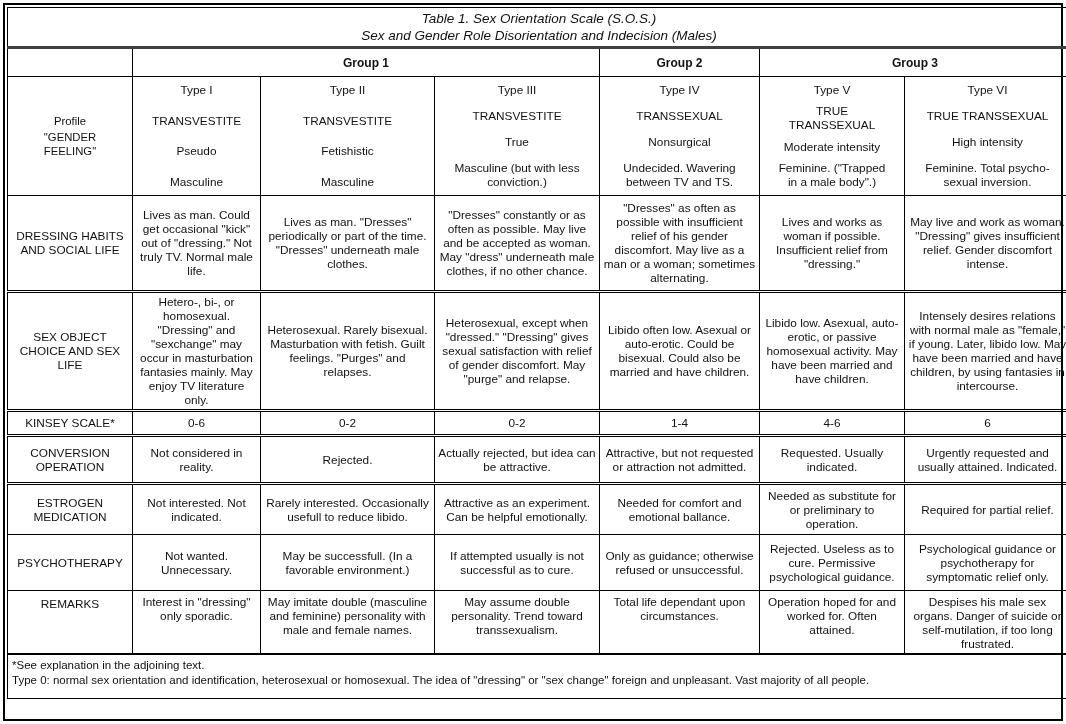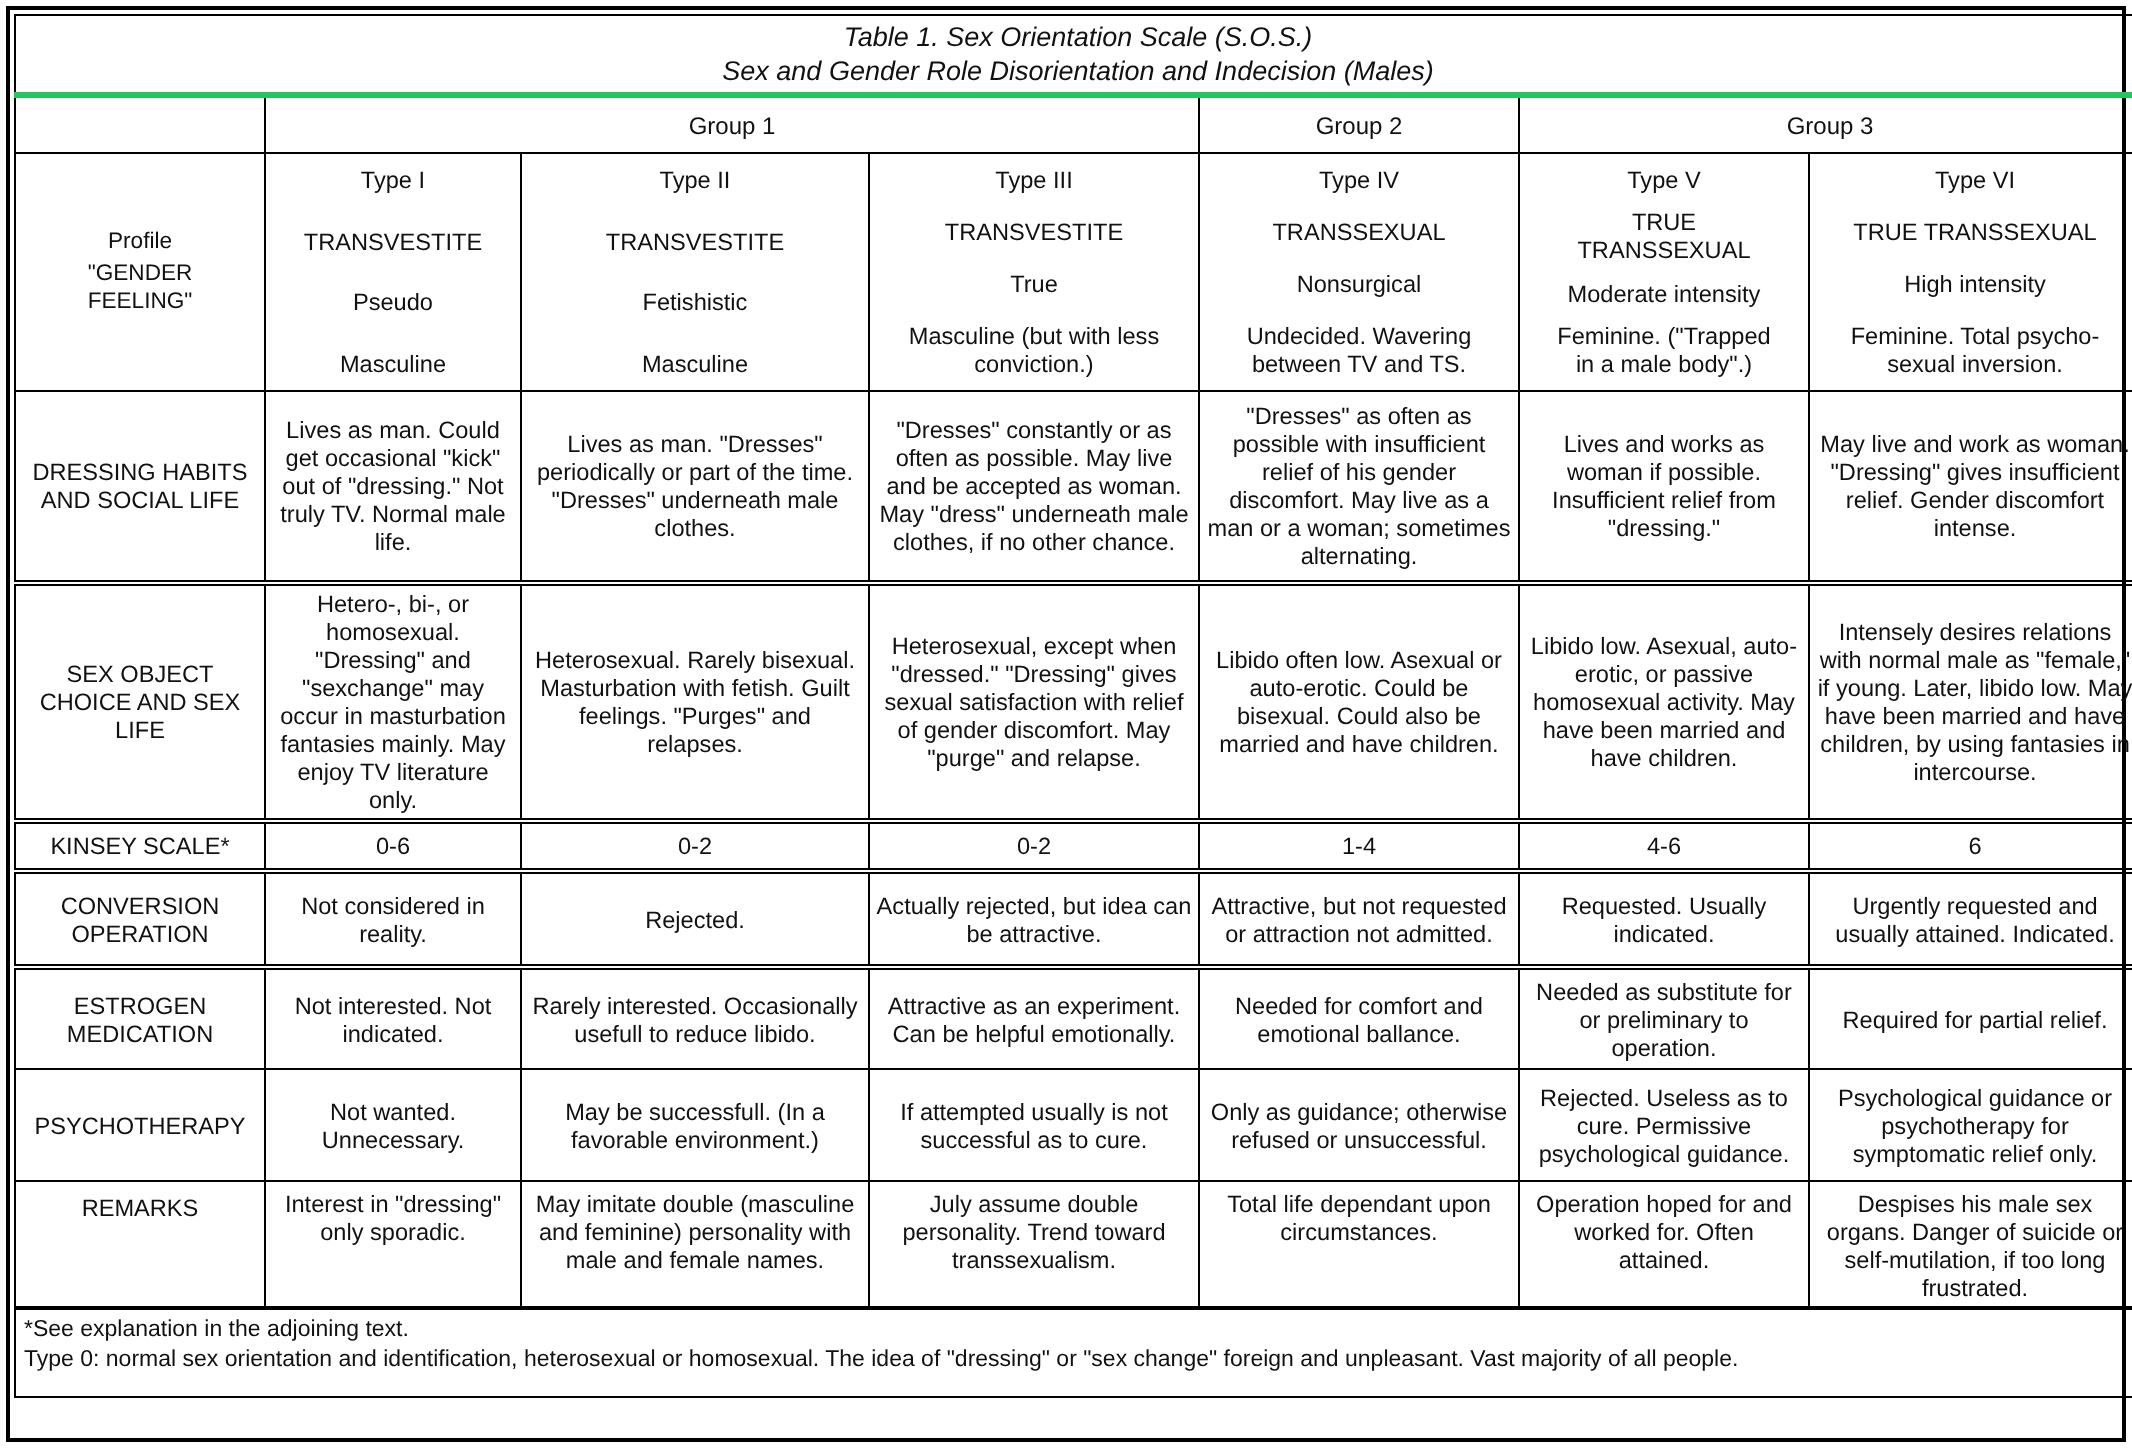--- a/index.html
+++ b/index.html
@@ -33,21 +33,21 @@
   col.c-1 {width:128px;}
   col.c-2 {width:174px;}
   col.c-3 {width:165px;}
   col.c-4 {width:160px;}
   col.c-5 {width:145px;}
   col.c-6 {width:166px;}
 
   .title-cell { padding:4px 2px; }
   .title-line { font-weight:normal; font-style:italic; font-size:13.5px; line-height:17px; }
 
-  tr.group-row td { border-top:3px solid #22c55e; font-weight:normal; font-size:12px; height:29px; }
+  tr.group-row td { border-top:3px solid #404040; font-weight:bold; font-size:12px; height:29px; }
 
   tr.profile-row td { height:118px; padding:6px 13px; }
   .stack { display:flex; flex-direction:column; justify-content:space-between; height:106px; align-items:center; }
   .stack > div { width:100%; }
   .label-stack { display:flex; flex-direction:column; justify-content:center; gap:2px; height:106px; }
 
   tr.r-dressing td { height:96px; }
   tr.r-sexobject td { height:116px; }
   tr.r-kinsey td { height:25px; }
   tr.r-conversion td { height:48px; }
@@ -214,21 +214,21 @@
       <td class="dbl-left">If attempted usually is not successful as to cure.</td>
       <td>Only as guidance; otherwise refused or unsuccessful.</td>
       <td>Rejected. Useless as to cure. Permissive psychological guidance.</td>
       <td class="dbl-left">Psychological guidance or psychotherapy for symptomatic relief only.</td>
     </tr>
 
     <tr class="r-remarks">
       <td class="rowlabel" style="vertical-align:top; padding-top:6px;">REMARKS</td>
       <td>Interest in "dressing" only sporadic.</td>
       <td>May imitate double (masculine and feminine) personality with male and female names.</td>
-      <td class="dbl-left">July assume double personality. Trend toward transsexualism.</td>
+      <td class="dbl-left">May assume double personality. Trend toward transsexualism.</td>
       <td>Total life dependant upon circumstances.</td>
       <td>Operation hoped for and worked for. Often attained.</td>
       <td class="dbl-left">Despises his male sex organs. Danger of suicide or self-mutilation, if too long frustrated.</td>
     </tr>
 
     <tr class="footnote-row">
       <td colspan="7">
         <div>*See explanation in the adjoining text.</div>
         <div>Type 0: normal sex orientation and identification, heterosexual or homosexual. The idea of "dressing" or "sex change" foreign and unpleasant. Vast majority of all people.</div>
       </td>

